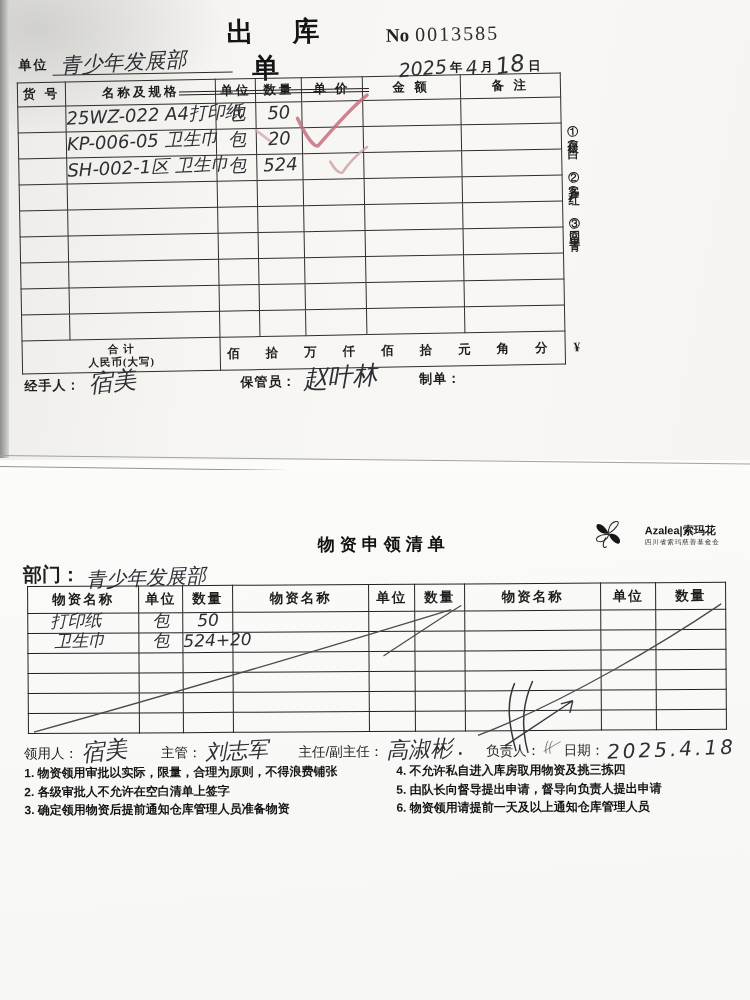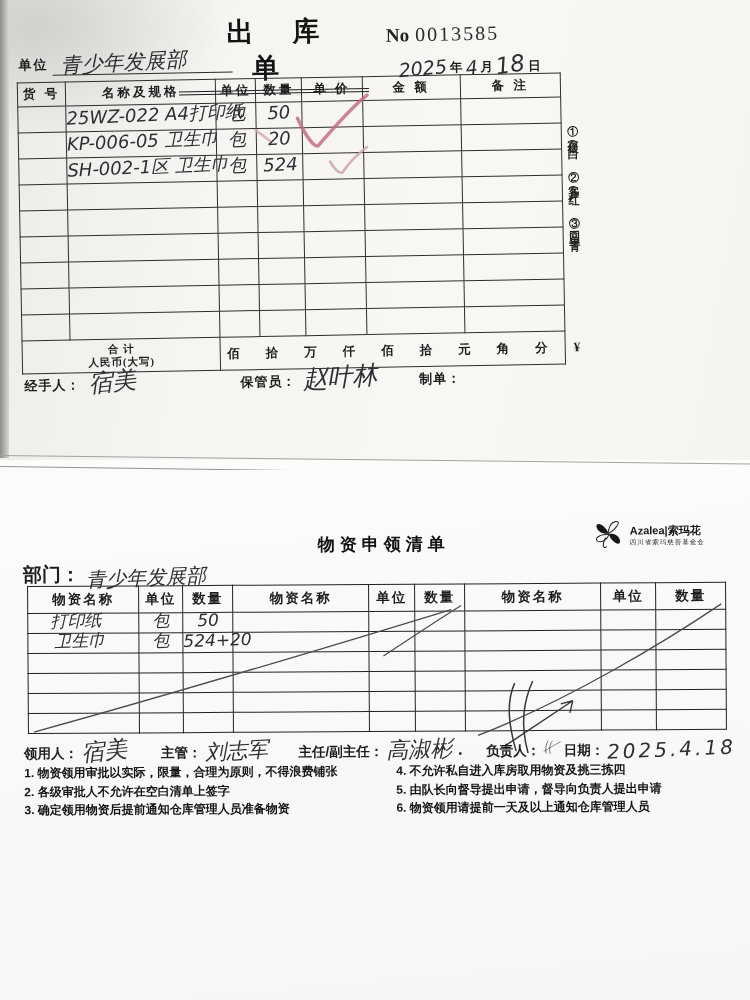--- a/index.html
+++ b/index.html
@@ -60,37 +60,37 @@
   .t-footer .sig2{font-size:25px;transform:rotate(-3deg);margin-left:6px}
   .copies{position:absolute;left:551px;top:116px;display:flex;flex-direction:column;gap:17px;align-items:center}
   .copies span{writing-mode:vertical-rl;font-size:11px;font-weight:700;letter-spacing:3px;color:#222}
   .checks-svg{position:absolute;left:240px;top:85px;pointer-events:none}
 
   
   .bform{position:absolute;left:0;top:478px;width:750px;height:522px;
     transform:rotate(-.35deg);font-family:"Liberation Sans",sans-serif}
   .b-title{position:absolute;left:275px;top:55px;width:220px;text-align:center;
     font-size:17px;font-weight:700;letter-spacing:5px;color:#111}
-  .b-logo{position:absolute;left:592px;top:42px;display:flex;align-items:center;gap:3px}
+  .b-logo{position:absolute;left:592px;top:42px;display:flex;align-items:center;gap:18px}
   .b-logo .txt{display:flex;flex-direction:column;line-height:1.25}
   .b-logo .l1{font-size:11px;font-weight:700;color:#151515}
   .b-logo .l2{font-size:6.5px;letter-spacing:1px;color:#2a2a2a}
   .b-dept{position:absolute;left:24px;top:82px;display:flex;align-items:flex-end}
   .b-dept .lbl{font-size:19px;font-weight:700}
   .b-dept .hw{font-size:20px;transform:rotate(-2deg);margin-left:6px}
   table.b-table{position:absolute;left:28px;top:106px;width:698px;
     border-collapse:collapse;table-layout:fixed}
   .b-table th,.b-table td{border:1.2px solid #222;padding:0;overflow:visible}
   .b-table th{height:26px;font-size:13.5px;font-weight:700;letter-spacing:2px;}
   .b-table td{height:19px}
   .b-table .cell-hw .hw{font-size:17px}
   .b-strokes{position:absolute;left:28px;top:106px;pointer-events:none}
   .b-sigrow{position:absolute;left:24px;top:253px;width:712px;display:flex;
     align-items:flex-end;white-space:nowrap}
-  .b-sigrow .lbl{font-size:13.5px;font-weight:700}
+  .b-sigrow .lbl{font-size:13.5px;font-weight:400}
   .b-sigrow .hw{margin-left:3px}
   .b-sigrow .s-recipient{font-size:23px;transform:rotate(-6deg)}
   .b-sigrow .s-supervisor{font-size:21px;transform:rotate(-3deg)}
   .b-sigrow .s-director{font-size:22px;transform:rotate(-2deg)}
   .b-sigrow .s-date{font-size:20px;letter-spacing:3px;transform:rotate(-2deg)}
   .b-sigrow .dot{font-size:16px;font-weight:700}
   .b-notes{position:absolute;left:24px;top:284px;display:grid;
     grid-template-columns:368px auto;grid-auto-flow:column;grid-template-rows:repeat(3,auto);
     column-gap:4px;font-size:12px;font-weight:600;line-height:1.55;color:#141414}
 </style>

